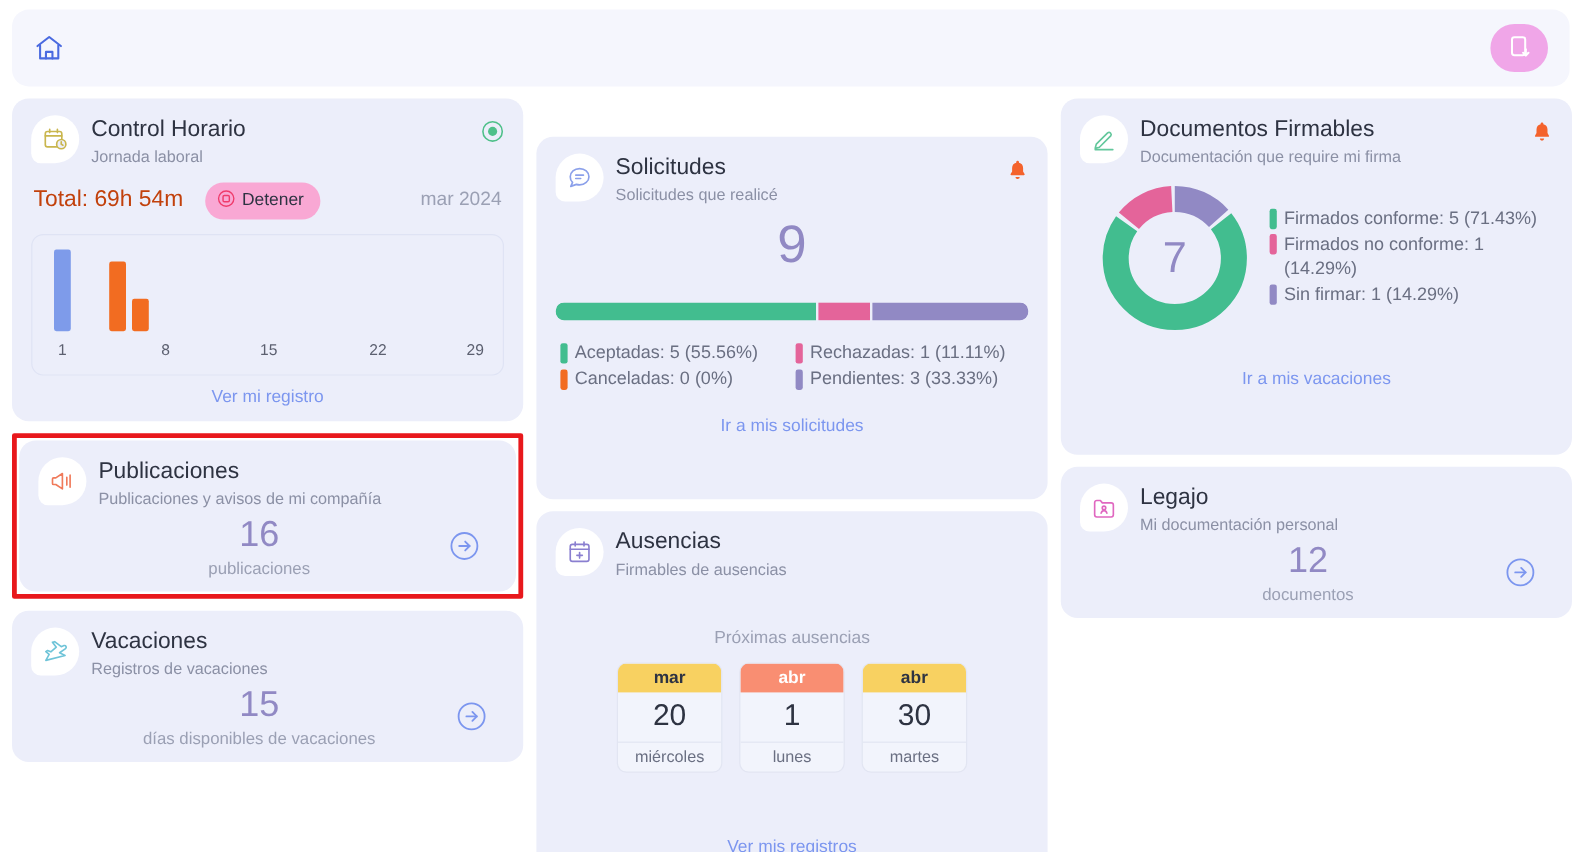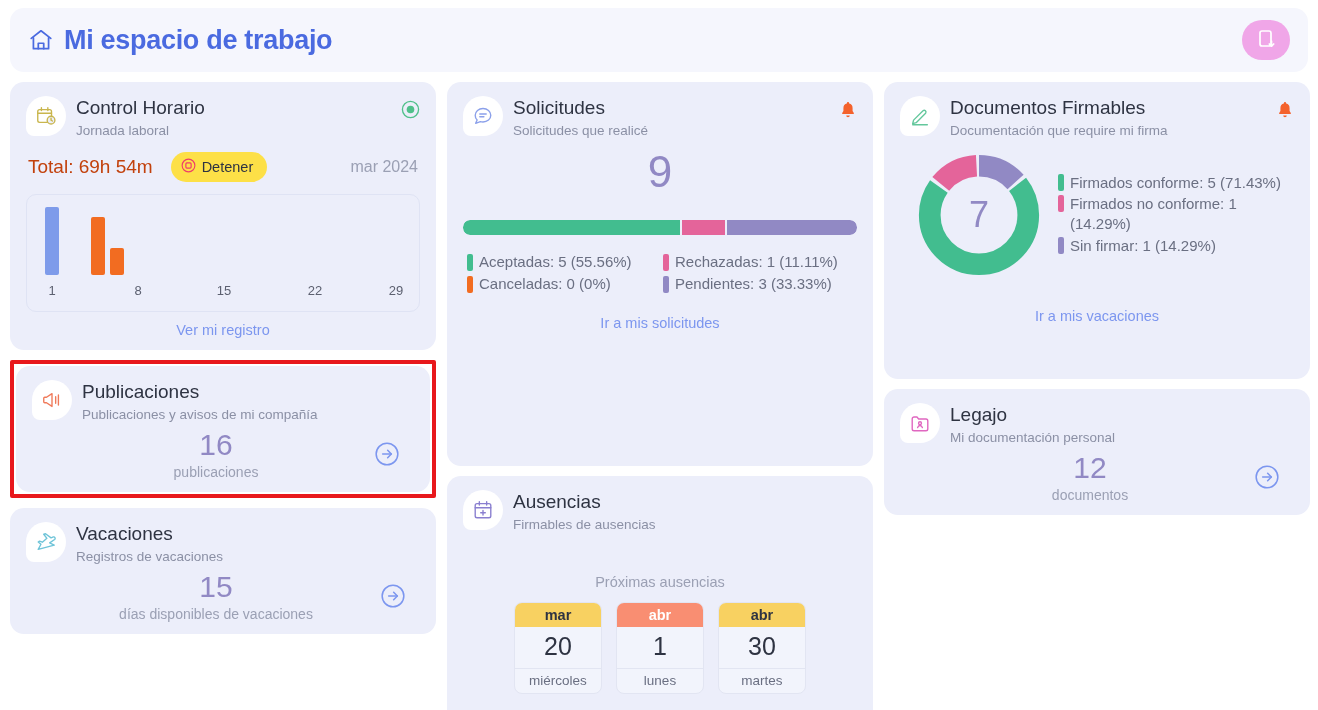--- a/index.html
+++ b/index.html
@@ -73,21 +73,21 @@
     text-align: center; color: #7c96ef; font-size: 14.5px; margin-top: 10px;
     cursor: pointer;
   }
 
   
   .ch-row {
     display: flex; align-items: center; margin-top: 14px; padding: 0 2px;
   }
   .ch-total { font-size: 19px; color: #c2410c; }
   .ch-btn {
-    margin-left: 18px; background: #fde047; border: none; border-radius: 16px;
+    margin-left: 18px; background: #f9a8d4; border: none; border-radius: 16px;
     padding: 6px 14px 6px 10px; display: flex; align-items: center; gap: 6px;
     font-size: 14.5px; color: #2e3342; cursor: pointer;
     font-family: "Liberation Sans", sans-serif;
   }
   .ch-month { margin-left: auto; font-size: 16px; color: #9ba0b4; }
   .ch-chart {
     margin-top: 12px; height: 118px;
     border: 1px solid #dfe3f4; border-radius: 10px;
     position: relative; background: transparent;
   }
@@ -148,21 +148,20 @@
 <div class="page">
 
   <div class="header">
     <span class="home-icon">
       <svg width="26" height="26" viewBox="0 0 24 24" fill="none" stroke="#4a6ae0" stroke-width="1.6" stroke-linecap="round" stroke-linejoin="round">
         <path d="M3 10.5 12 3.5l9 7"></path>
           <path d="M5 10v10h14V10"></path>
           <path d="M9.5 20v-5h5v5"></path>
       </svg>
     </span>
-    <span class="page-title">Mi espacio de trabajo</span>
     <span class="header-spacer"></span>
     <button class="mobile-btn">
       <span>
         <svg width="20" height="22" viewBox="0 0 20 22" fill="none" stroke="#ffffff" stroke-width="1.7" stroke-linecap="round" stroke-linejoin="round">
           <rect x="4" y="3" width="11" height="15" rx="2"></rect>
           <path d="M15.5 13v5"></path>
             <path d="M13.3 16l2.2 2.2 2.2-2.2"></path>
         </svg>
       </span>
     </button>
@@ -283,21 +282,21 @@
                 <path d="M12.6 8.6 16 12l-3.4 3.4"></path>
             </svg>
           </span>
         </div>
       </div>
 
     </div>
 
     <div class="col">
 
-      <div class="card" style="height:384px;">
+      <div class="card" style="height:302px;margin-top:32px;">
         <div class="card-head">
           <span class="icon-blob">
             <svg width="22" height="22" viewBox="0 0 24 24" fill="none" stroke="#8ba0ea" stroke-width="1.5" stroke-linecap="round" stroke-linejoin="round">
               <path d="M20.5 11.2c0 4.1-3.8 7.4-8.5 7.4-1 0-2-.15-2.9-.43L4 20l1.6-3.6A7 7 0 0 1 3.5 11.2c0-4.1 3.8-7.4 8.5-7.4s8.5 3.3 8.5 7.4z"></path>
               <path d="M8.5 9.8h7M8.5 12.8h4.5"></path>
             </svg>
           </span>
           <div class="head-text">
             <div class="card-title">Solicitudes</div>
             <div class="card-sub">Solicitudes que realicé</div>

